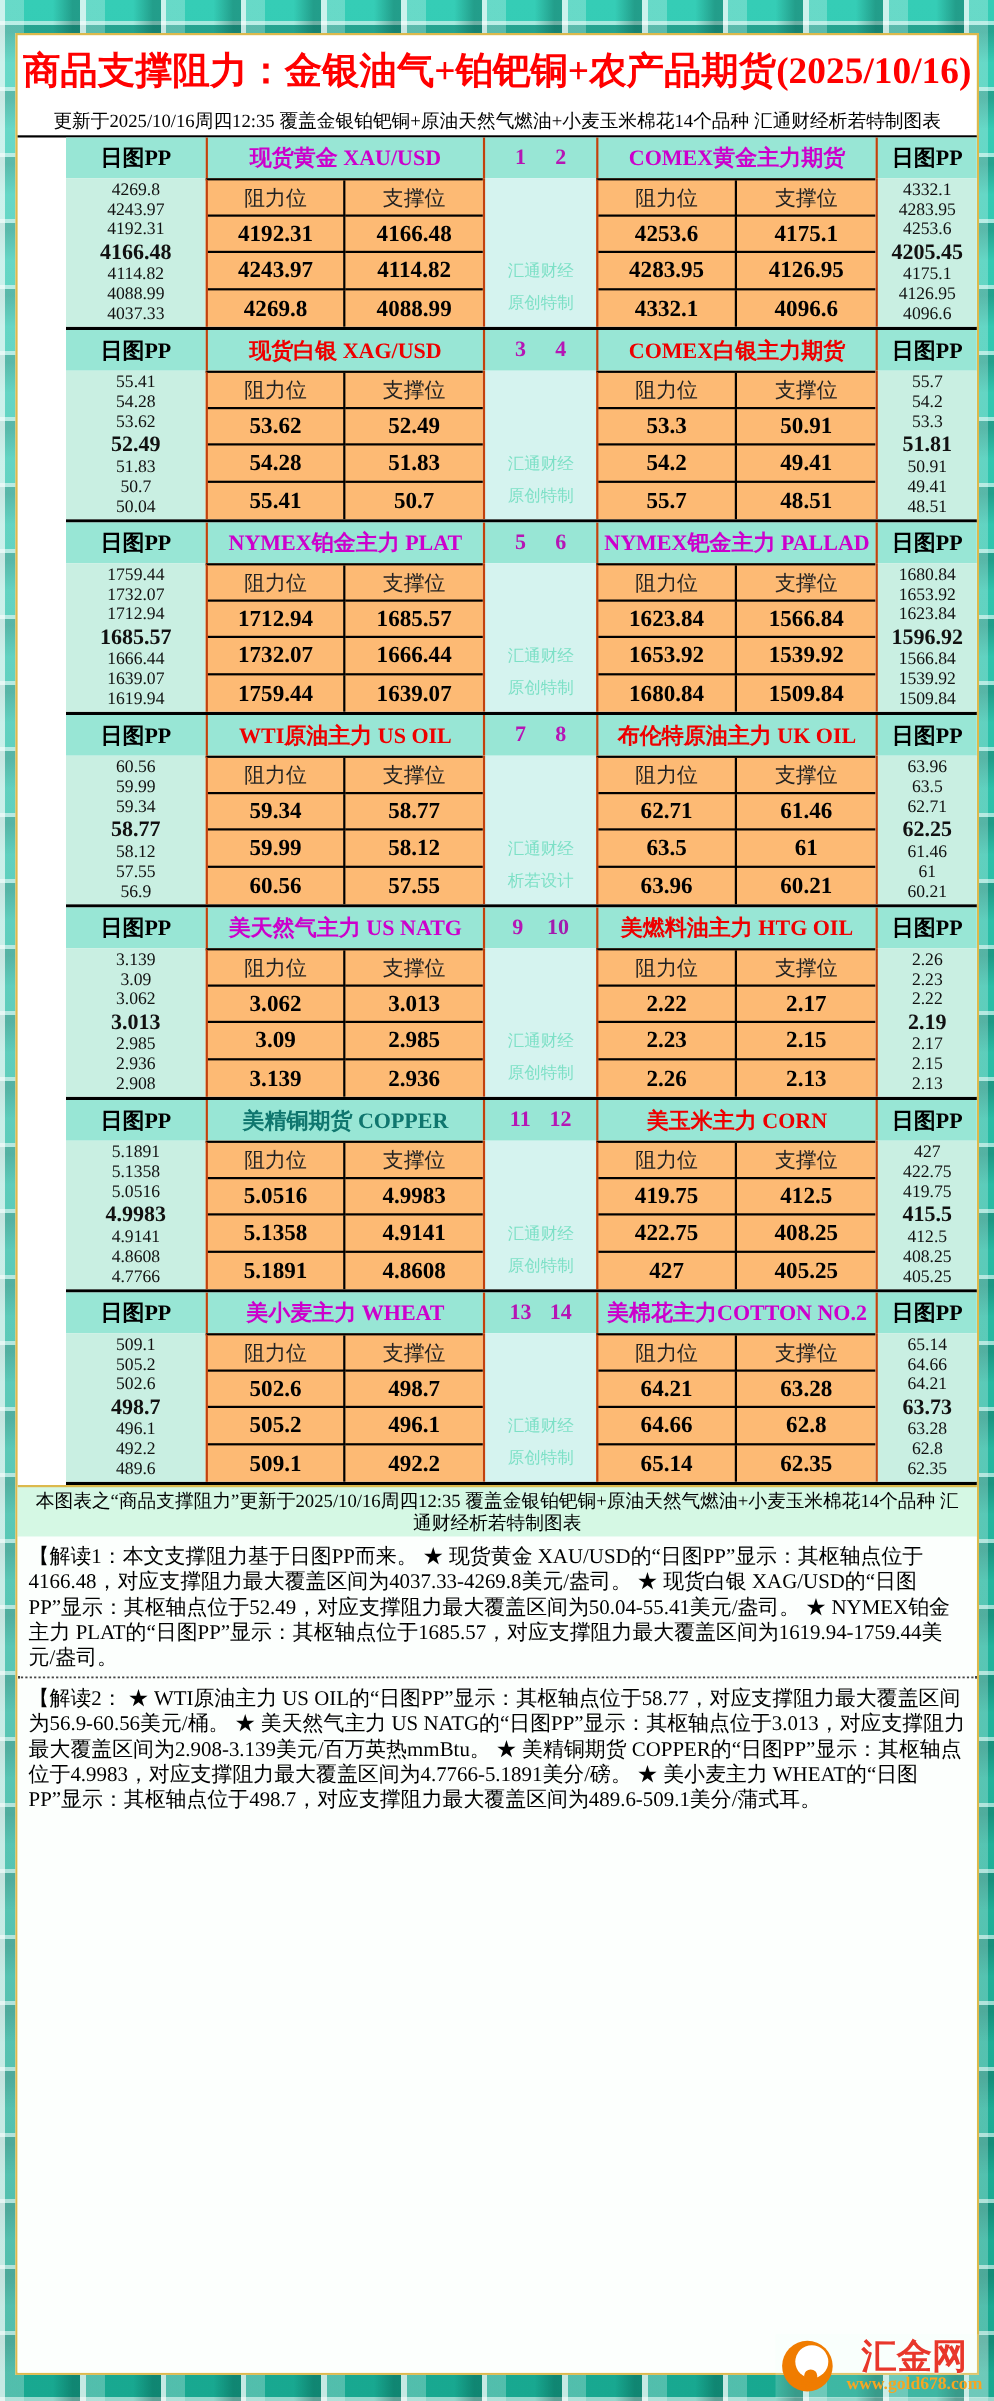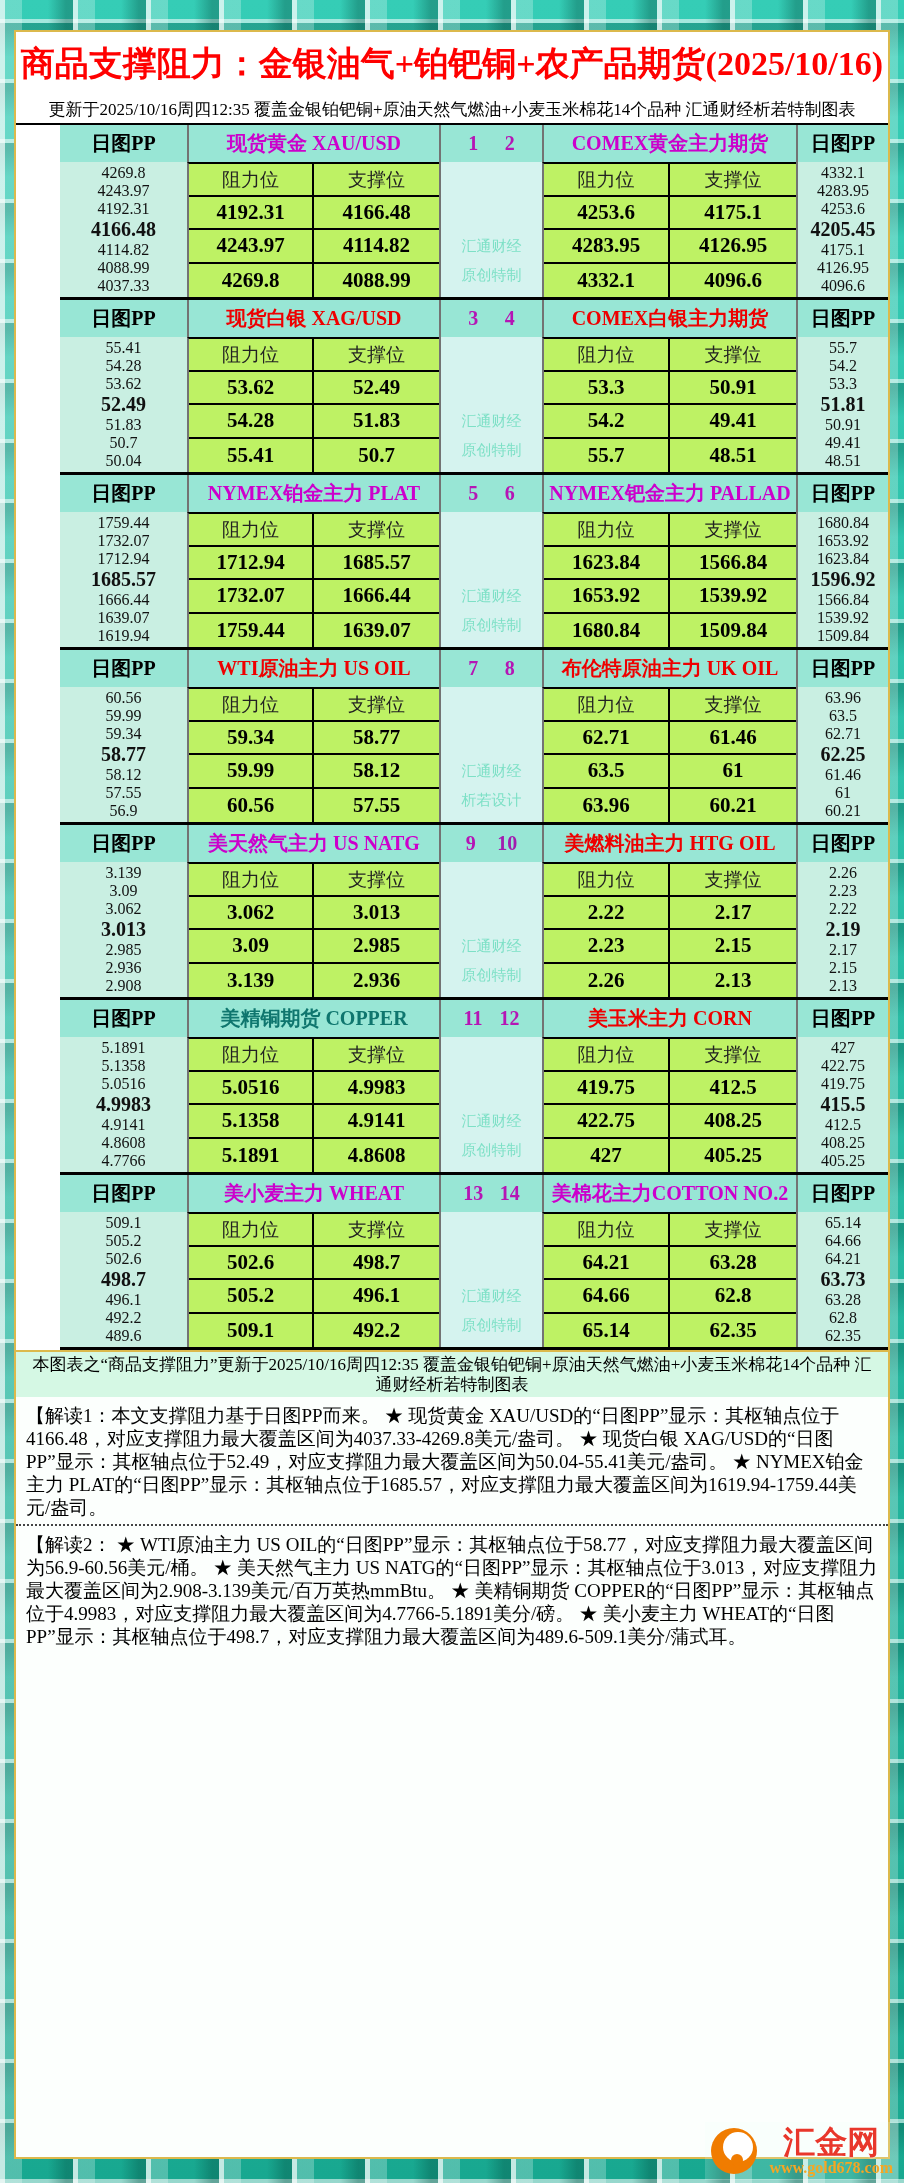--- a/index.html
+++ b/index.html
@@ -15,27 +15,27 @@
   .title{height:64px;display:flex;align-items:center;justify-content:center;
     font-size:34px;font-weight:bold;color:#ff0000;}
   .subtitle{height:27px;display:flex;align-items:center;justify-content:center;
     font-size:17px;color:#000;border-bottom:2px solid #000;}
   .blocks{flex:1;display:flex;flex-direction:column;margin-left:44px;}
   
   .block{flex:1;display:grid;grid-template-columns:127px 252px 103px 254px 1fr;
     grid-template-rows:37px 1fr;border-bottom:3px solid #000;box-sizing:border-box;}
   .hd{background:#98e6d5;display:flex;align-items:center;justify-content:center;
     font-weight:bold;font-size:20px;color:#000;}
-  .bl{border-left:2px solid #737373;}
+  .bl{border-left:2px solid #c2410c;}
   .hd-nums{justify-content:space-around;padding:0 14px;}
   .hd-nums span{font-weight:bold;font-size:20px;}
   .pp-col{background:#c9efe2;display:flex;flex-direction:column;justify-content:space-around;
     align-items:center;font-size:16px;color:#111;padding:2px 0;}
   .pp-col .pivot{font-size:20px;font-weight:bold;}
-  .tbl{background:#bef264;border-top:2px solid #000;display:grid;
+  .tbl{background:#fdba74;border-top:2px solid #000;display:grid;
     grid-template-columns:1fr 1fr;grid-template-rows:33px 1fr 1fr 1fr;}
   .tbl>div{display:flex;align-items:center;justify-content:center;}
   .tbl>div:nth-child(odd){border-right:2px solid #000;}
   .tbl>div:nth-child(-n+6){border-bottom:2px solid #000;}
   .tbl .th{font-size:19px;color:#222;font-weight:normal;}
   .tbl .td{font-size:21px;font-weight:bold;color:#000;}
   .mid{background:#d5f3ef;display:flex;flex-direction:column;justify-content:flex-end;
     align-items:center;gap:10px;padding-bottom:12px;color:#7de0c6;font-size:15px;}
   
   .footer-note{background:#d5f8e4;border-top:2px solid #dcb94c;min-height:41px;

